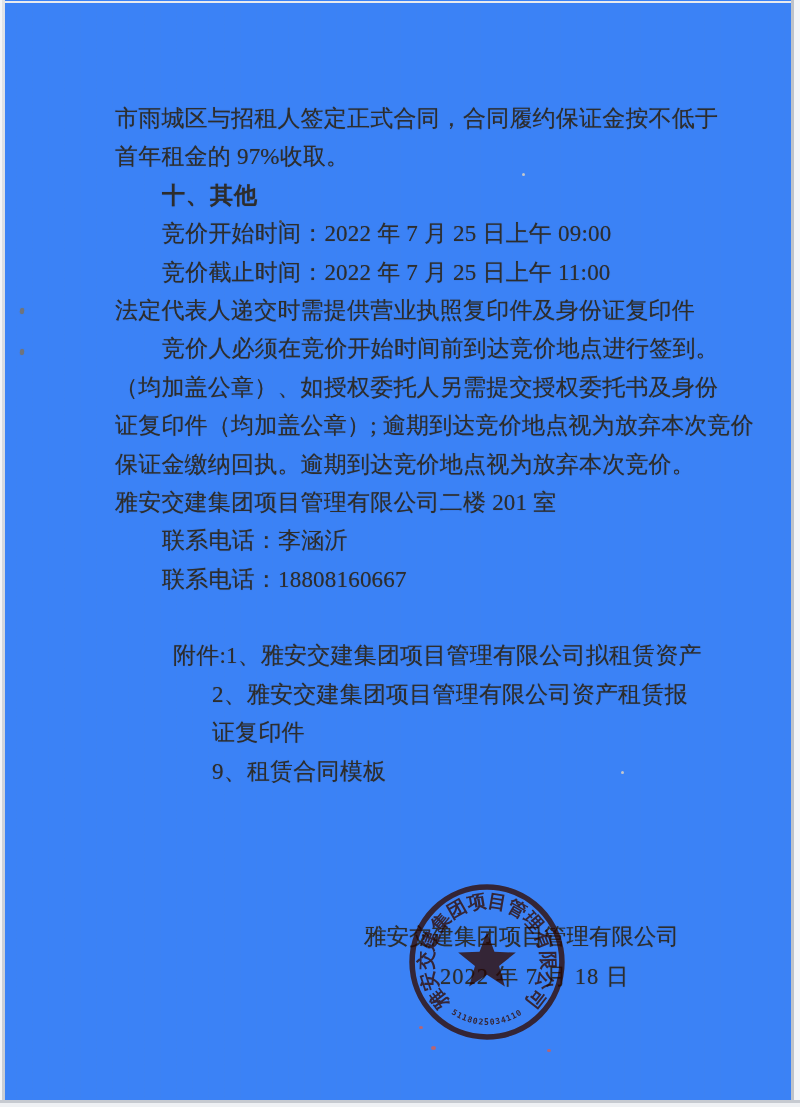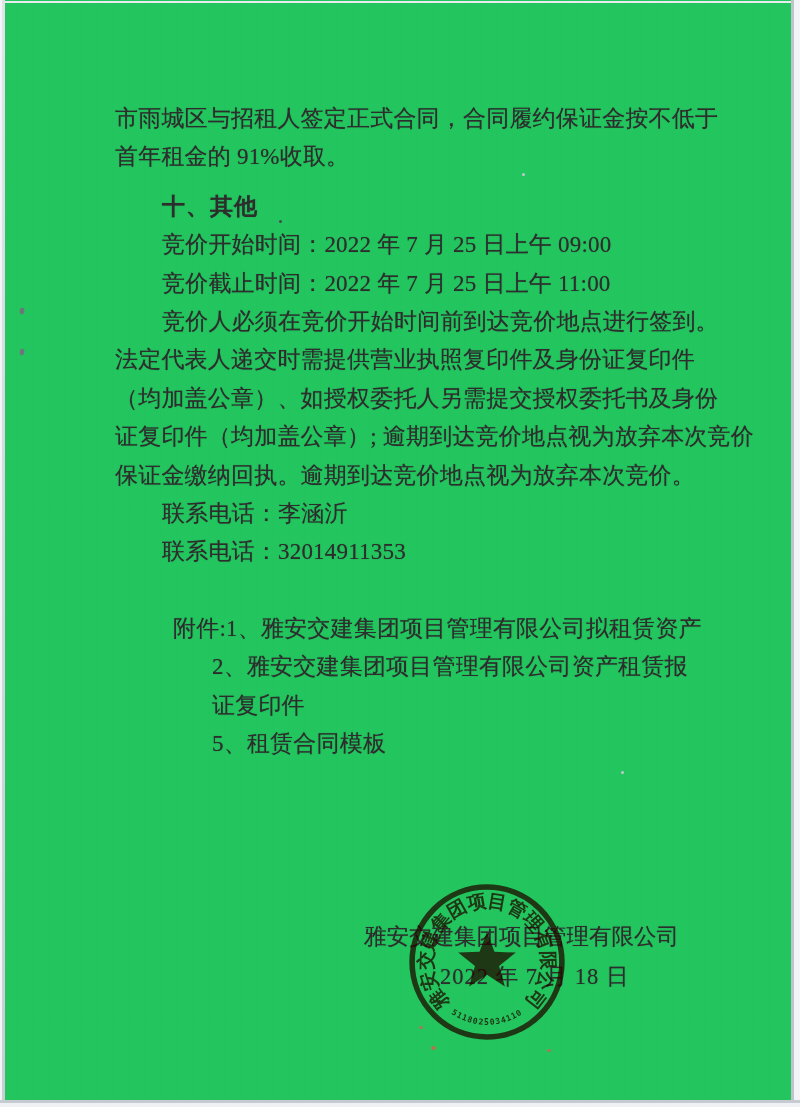--- a/index.html
+++ b/index.html
@@ -1,19 +1,19 @@
 <!DOCTYPE html>
 <html><head>
 <meta charset="utf-8">
 <style>
   html, body { margin: 0; padding: 0; background: #eceef1; }
   .page {
     position: relative;
     width: 800px; height: 1107px;
-    background: #22c55e;
+    background: #3b82f6;
     overflow: hidden;
     font-family: "Liberation Serif", "DejaVu Serif", serif;
   }
   .texture {
     position: absolute; inset: 0; pointer-events: none;
     background: repeating-linear-gradient(90deg,
       rgba(120,130,150,0.03) 0 1px, rgba(0,0,0,0) 1px 16px);
   }
   
   .edge-top    { position: absolute; left: 0; right: 0; top: 1px; height: 2px; background: #e9ebee; }
@@ -29,21 +29,21 @@
   .body-text {
     position: absolute; left: 115px; top: 100px; width: 600px;
     font-size: 23px; color: #2d2d2d;
   }
   .line {
     height: 38.4px; line-height: 38.4px; white-space: nowrap;
     text-shadow: 0 0 0.8px rgba(45,45,45,0.55);
     letter-spacing: 0.2px;
   }
   .indent { padding-left: 47px; }
-  .bold   { font-weight: bold; letter-spacing: 1px; margin-top: 11px; }
+  .bold   { font-weight: bold; letter-spacing: 1px; }
   .spacer { height: 38.4px; }
   .attach-first { padding-left: 58px; }
   .attach-cont  { padding-left: 97px; }
 
   
   .sig-company {
     position: absolute; left: 364px; top: 921px;
     font-size: 22.5px; color: #2d2d2d; white-space: nowrap;
     text-shadow: 0 0 0.8px rgba(45,45,45,0.55);
   }
@@ -71,38 +71,39 @@
   .mark-red   { background: #e05b48; opacity: 0.75; }
 </style>
 </head>
 <body>
 
 <div class="page">
   <div class="texture"></div>
 
   <div class="body-text">
     <div class="line">市雨城区与招租人签定正式合同，合同履约保证金按不低于</div>
-    <div class="line">首年租金的 91%收取。</div>
+    <div class="line">首年租金的 97%收取。</div>
     <div class="line indent bold">十、其他</div>
     <div class="line indent">竞价开始时间：2022 年 7 月 25 日上午 09:00</div>
     <div class="line indent">竞价截止时间：2022 年 7 月 25 日上午 11:00</div>
+    <div class="line">法定代表人递交时需提供营业执照复印件及身份证复印件</div>
     <div class="line indent">竞价人必须在竞价开始时间前到达竞价地点进行签到。</div>
-    <div class="line">法定代表人递交时需提供营业执照复印件及身份证复印件</div>
     <div class="line">（均加盖公章）、如授权委托人另需提交授权委托书及身份</div>
     <div class="line">证复印件（均加盖公章）; 逾期到达竞价地点视为放弃本次竞价</div>
     <div class="line">保证金缴纳回执。逾期到达竞价地点视为放弃本次竞价。</div>
+    <div class="line">雅安交建集团项目管理有限公司二楼 201 室</div>
     <div class="line indent">联系电话：李涵沂</div>
-    <div class="line indent">联系电话：32014911353</div>
+    <div class="line indent">联系电话：18808160667</div>
 
     <div class="spacer"></div>
 
     <div class="line attach-first"><span>附件:</span><span>1、雅安交建集团项目管理有限公司拟租赁资产</span></div>
     <div class="line attach-cont">2、雅安交建集团项目管理有限公司资产租赁报</div>
     <div class="line attach-cont">证复印件</div>
-    <div class="line attach-cont">5、租赁合同模板</div>
+    <div class="line attach-cont">9、租赁合同模板</div>
   </div>
 
   <div class="sig-company">雅安交建集团项目管理有限公司</div>
   <div class="sig-date">2022 年 7 月 18 日</div>
 
   <svg class="seal" width="162" height="162" viewBox="0 0 160 160" xmlns="http://www.w3.org/2000/svg">
     <defs>
       <path id="ringPath" d="M 45.3,121.4 A 54,54 0 1 1 114.7,121.4" fill="none"></path>
       <path id="codePath" d="M 44.4,130.8 A 62,62 0 0 0 115.6,130.8" fill="none"></path>
     </defs>

